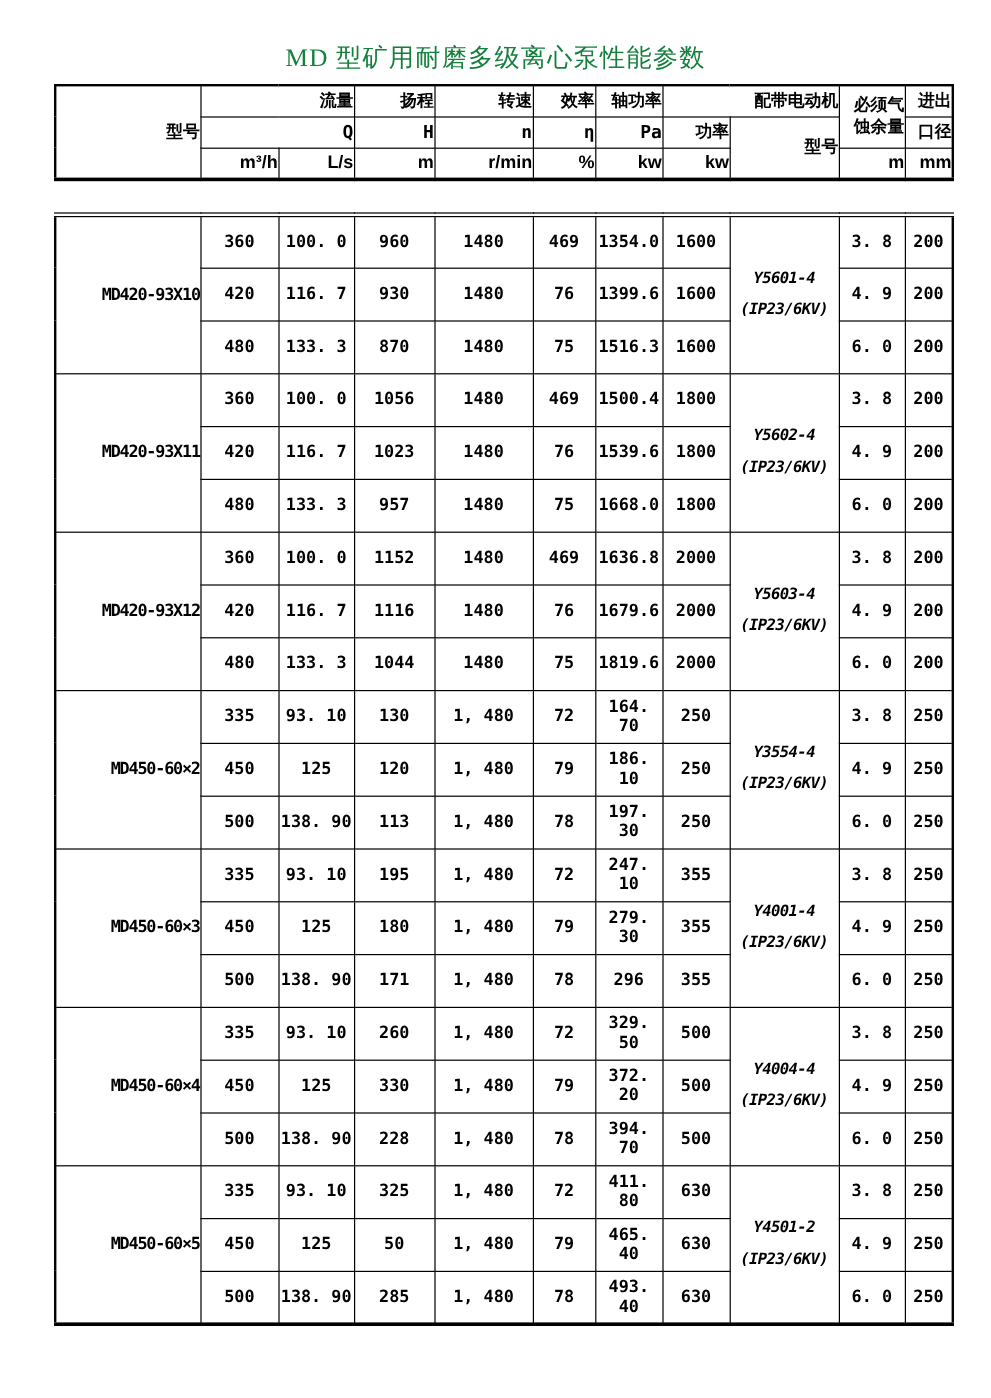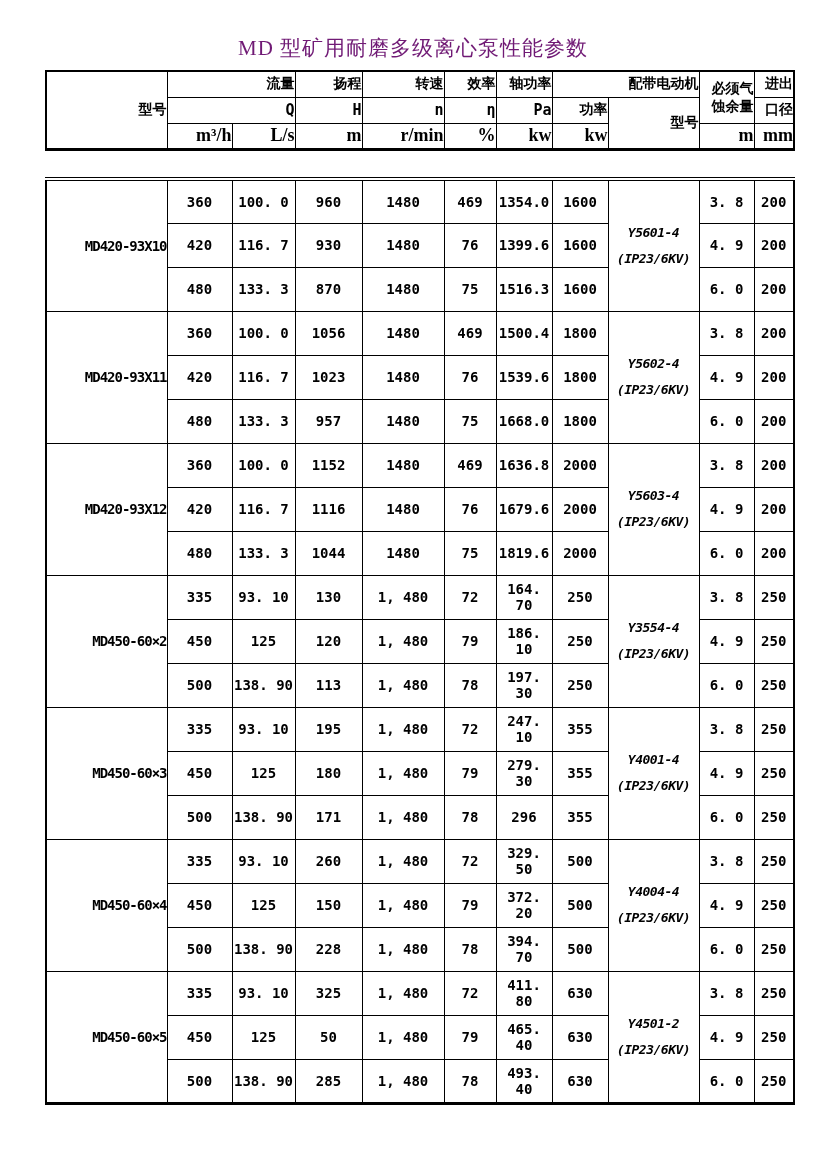--- a/index.html
+++ b/index.html
@@ -8,39 +8,39 @@
     width:826px; height:1165px;
     font-family:"DejaVu Sans", sans-serif;
     color:#000;
   }
   .page { position:relative; width:826px; height:1165px; background:#fff; overflow:hidden; }
 
   .title {
     position:absolute; top:34px; left:0; width:100%;
     text-align:center;
     font-family:"Liberation Serif","DejaVu Serif",serif;
-    font-size:21px; letter-spacing:1px; color:#701a75;
+    font-size:21px; letter-spacing:1px; color:#15803d;
   }
 
   table { border-collapse:collapse; table-layout:fixed; }
 
   .hdr-table {
     position:absolute; left:45px; top:70px; width:748px;
     border:2px solid #000; border-bottom:3px solid #000;
   }
   .hdr-table th {
     border:1px solid #000;
     height:26px;
     font-size:14px; font-weight:bold;
     text-align:right; vertical-align:middle;
     font-family:"DejaVu Sans",sans-serif;
     padding:0;
   }
   .hdr-table .sym { font-size:15px; font-family:"DejaVu Sans Mono","DejaVu Sans",monospace; }
-  .hdr-table .unit { font-size:18px; font-family:Liberation Serif, serif; }
+  .hdr-table .unit { font-size:15px; font-family:Liberation Sans, sans-serif; }
   .hdr-table .two-line div { line-height:1.3; }
 
   .body-table {
     position:absolute; left:45px; top:177px; width:748px;
     border:2px solid #000;
     border-top:4px double #000;
     border-bottom:3px solid #000;
   }
   .body-table td {
     border:1px solid #000;
@@ -349,21 +349,21 @@
         <td class="motor" rowspan="3">
           <div>Y4004-4</div>
           <div>(IP23/6KV)</div>
         </td>
         <td>3. 8</td>
         <td>250</td>
       </tr>
       <tr>
         <td>450</td>
         <td>125</td>
-        <td>150</td>
+        <td>330</td>
         <td>1, 480</td>
         <td>79</td>
         <td>372. 20</td>
         <td>500</td>
         <td>4. 9</td>
         <td>250</td>
       </tr>
       <tr>
         <td>500</td>
         <td>138. 90</td>

